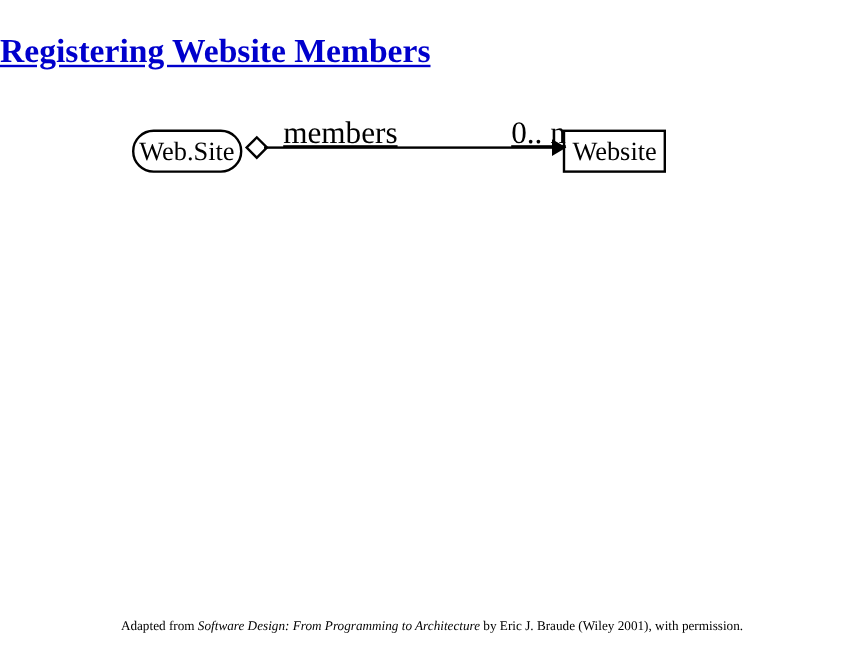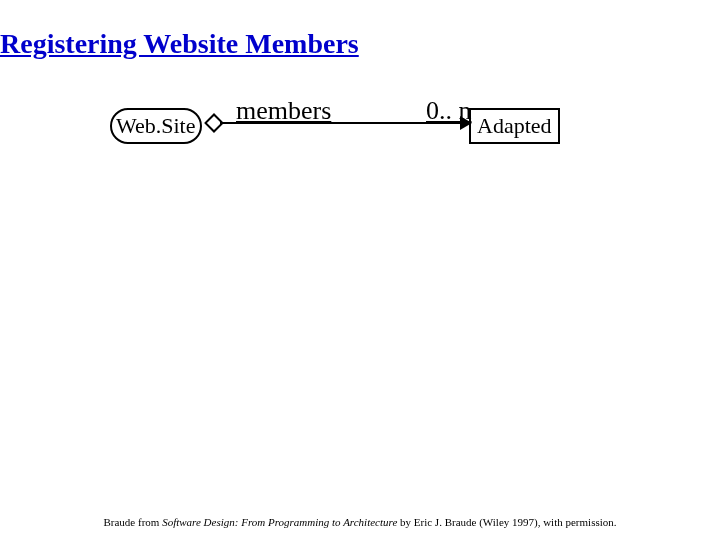--- a/index.html
+++ b/index.html
@@ -83,25 +83,25 @@
 </head>
 <body>
 
 <div class="title">Registering Website Members</div>
 
 <div id="websiteBox" class="class-box">
   <div>Web.Site</div>
 </div>
 
 <div id="memberBox" class="class-box">
-  <span>Adapted</span>
+  <span>Website</span>
 </div>
 
 <div class="diamond"></div>
 <div class="assoc-line"></div>
 <div class="arrowhead"></div>
 
 <div id="lblMembers" class="assoc-label">members</div>
 <div id="lblMult" class="assoc-label">0.. n</div>
 
 <div class="attribution">
-  <span>Braude from </span><span class="ital">Software Design: From Programming to Architecture</span><span> by Eric J. Braude (Wiley 1997), with permission.</span>
+  <span>Adapted from </span><span class="ital">Software Design: From Programming to Architecture</span><span> by Eric J. Braude (Wiley 2001), with permission.</span>
 </div>
 
 </body></html>

